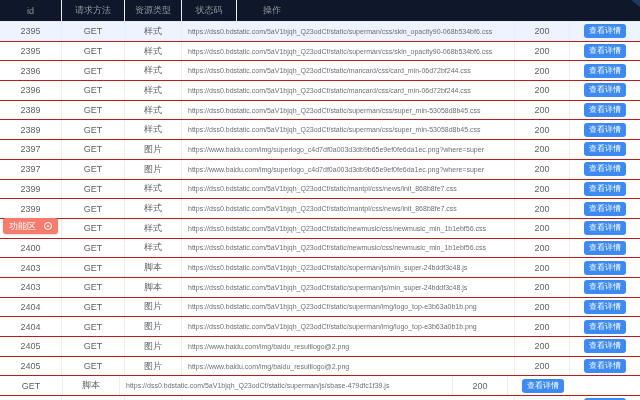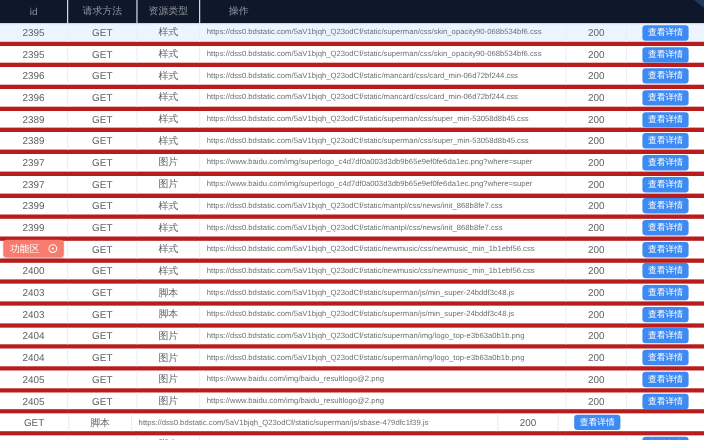--- a/index.html
+++ b/index.html
@@ -5,21 +5,21 @@
   html, body { margin: 0; padding: 0; }
   body {
     width: 640px; height: 400px; overflow: hidden; position: relative;
     background: #ffffff;
     font-family: "Liberation Sans", "DejaVu Sans", sans-serif;
     -webkit-font-smoothing: antialiased;
   }
   .table { width: 640px; position: absolute; top: 0; left: 0; }
   .tr {
     display: flex; align-items: stretch; height: 19.7px;
-    border-bottom: 4px solid #b91c1c; box-sizing: border-box;
+    border-bottom: 1px solid #b91c1c; box-sizing: border-box;
     background: #ffffff;
   }
   .tr.highlighted { background: var(--highlight, #ecf5ff); }
   .thead {
     display: flex; align-items: stretch; height: 22px;
     border-bottom: 1px solid #e6ebf2; box-sizing: border-box; background:#0f172a;
   }
   .cell {
     display: flex; align-items: center; justify-content: center;
     box-sizing: border-box; border-right: 1px solid #ebeef5;
@@ -61,20 +61,21 @@
   }
 </style>
 </head>
 <body>
 
 <div class="table">
   <div class="thead">
     <div class="cell th c-id">id</div>
     <div class="cell th c-method">请求方法</div>
     <div class="cell th c-type">资源类型</div>
+    <div class="cell th c-status">状态码</div>
     <div class="cell th c-action">操作</div>
   </div>
   <div>
       <div class="tr highlighted">
     <div class="cell c-id">2395</div>
     <div class="cell c-method">GET</div>
     <div class="cell c-type">样式</div>
     <div class="cell c-url">https://dss0.bdstatic.com/5aV1bjqh_Q23odCf/static/superman/css/skin_opacity90-068b534bf6.css</div>
     <div class="cell c-status">200</div>
     <div class="cell c-action">

